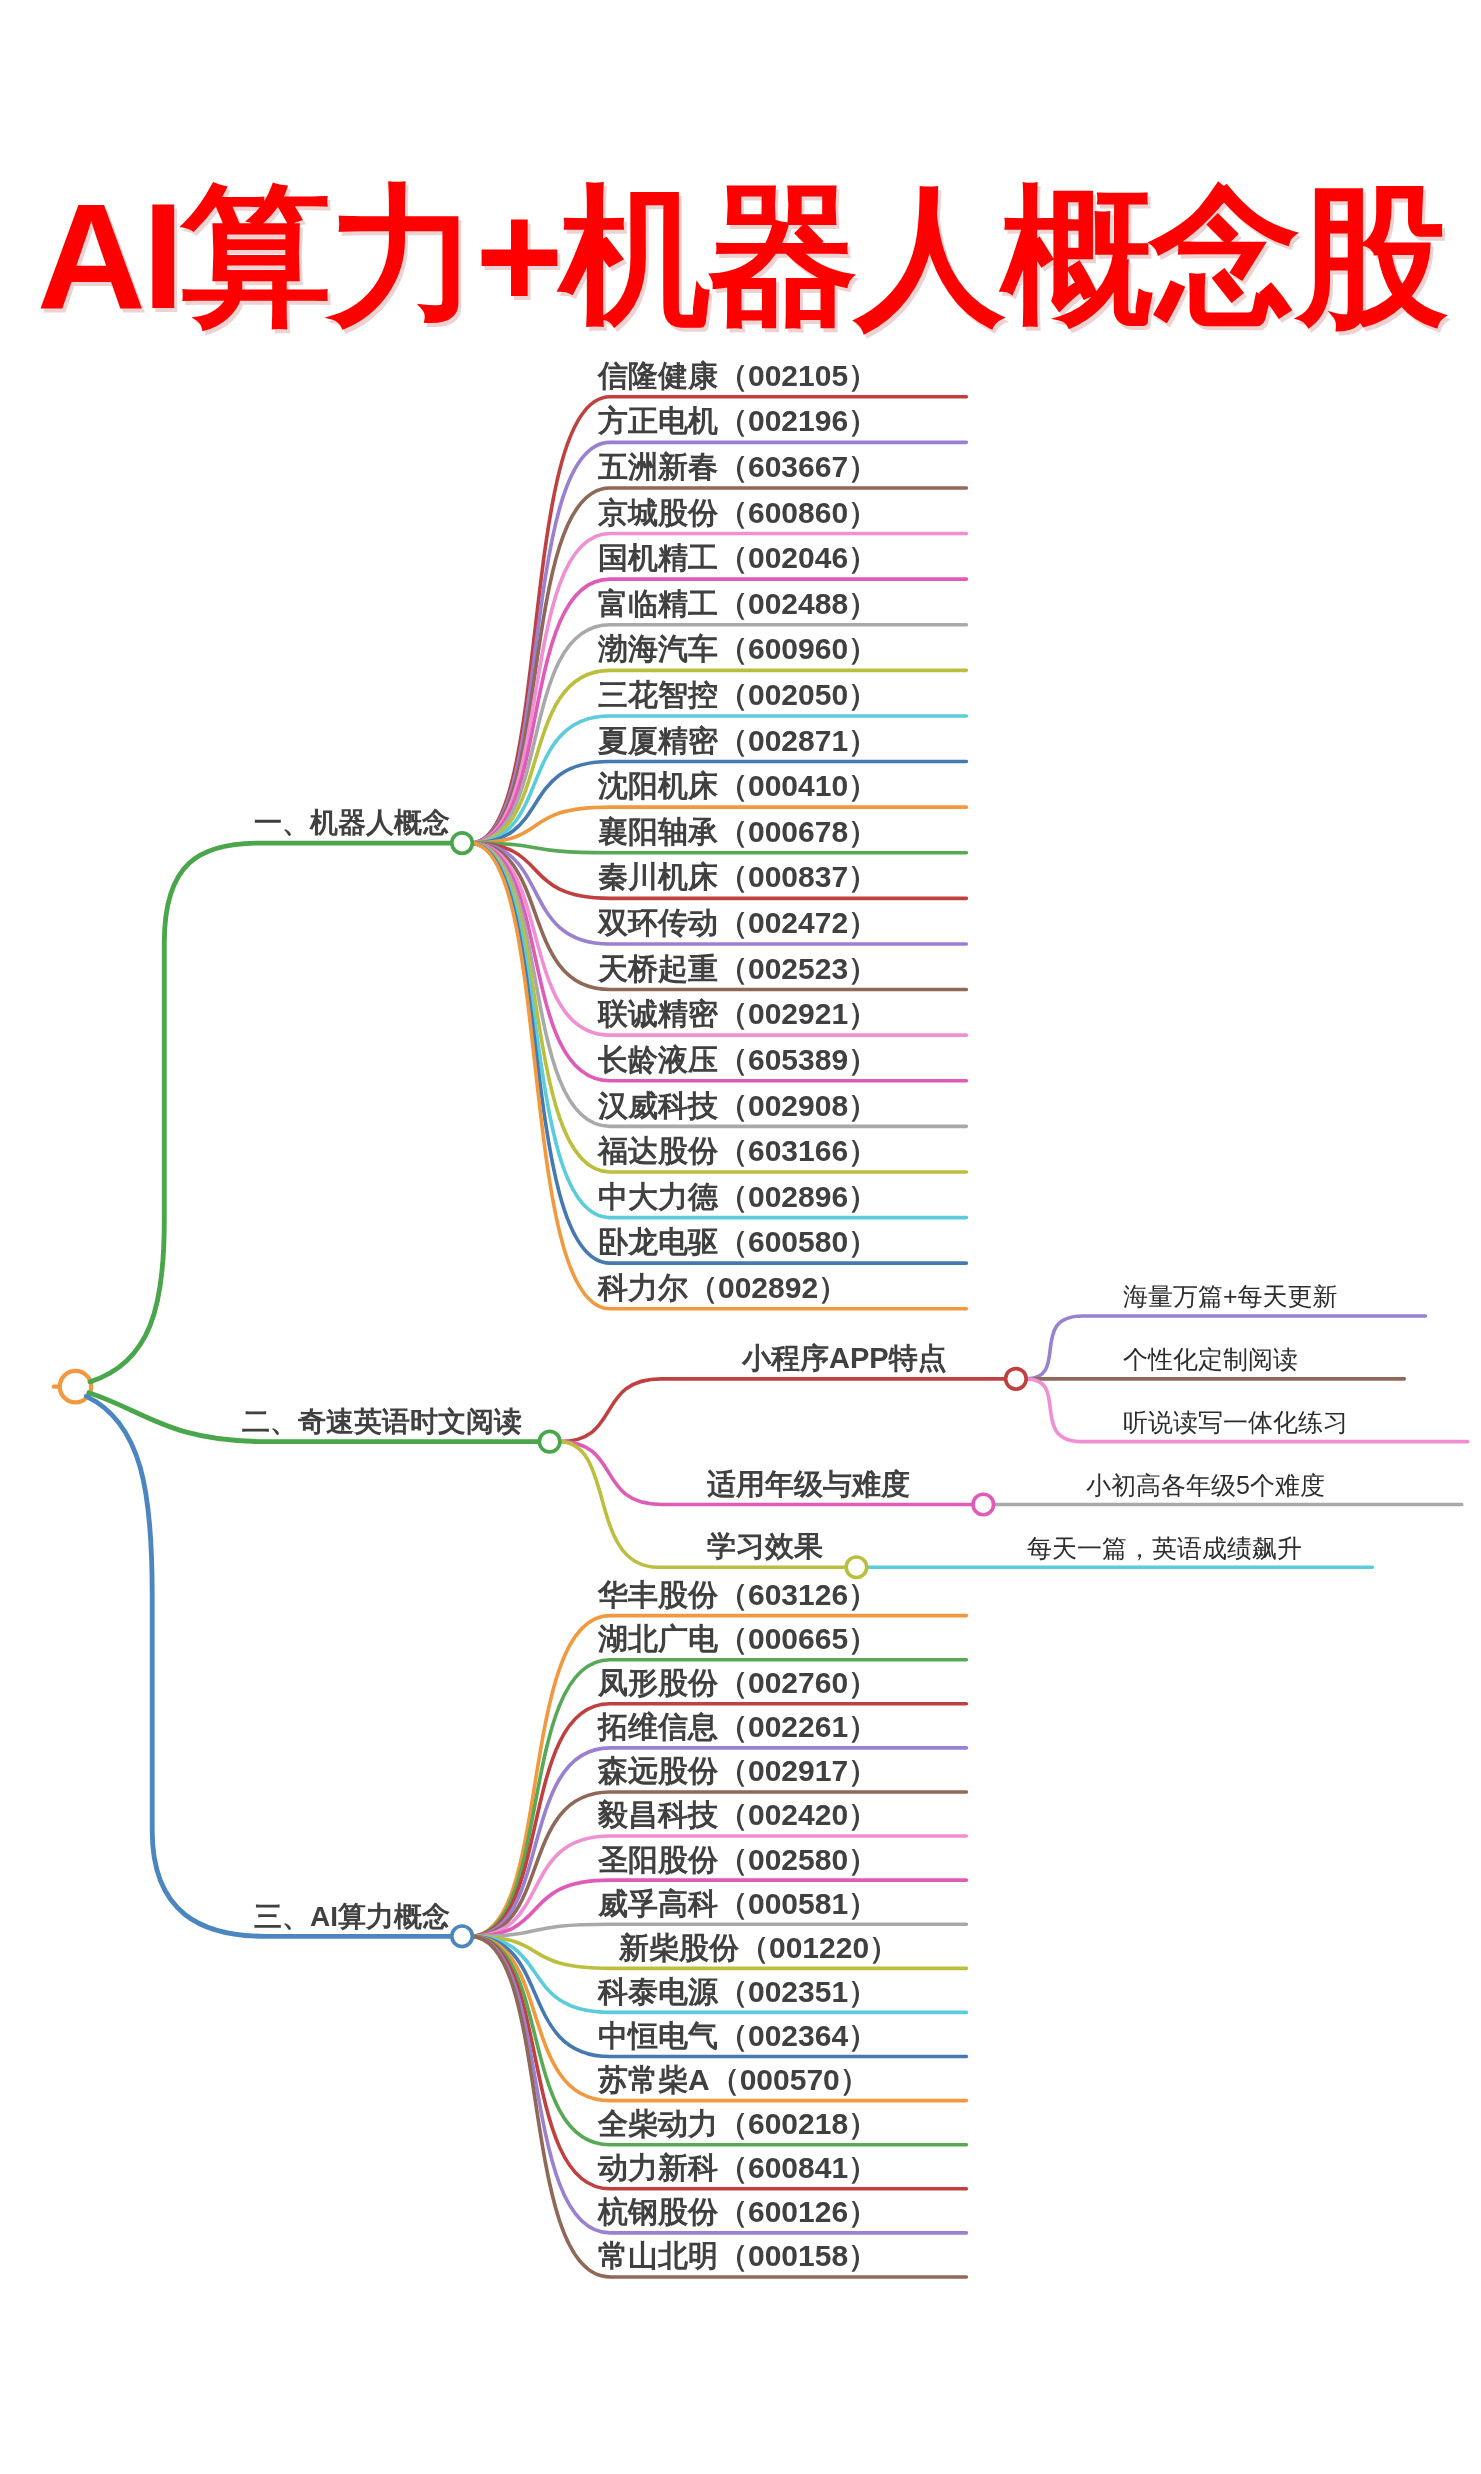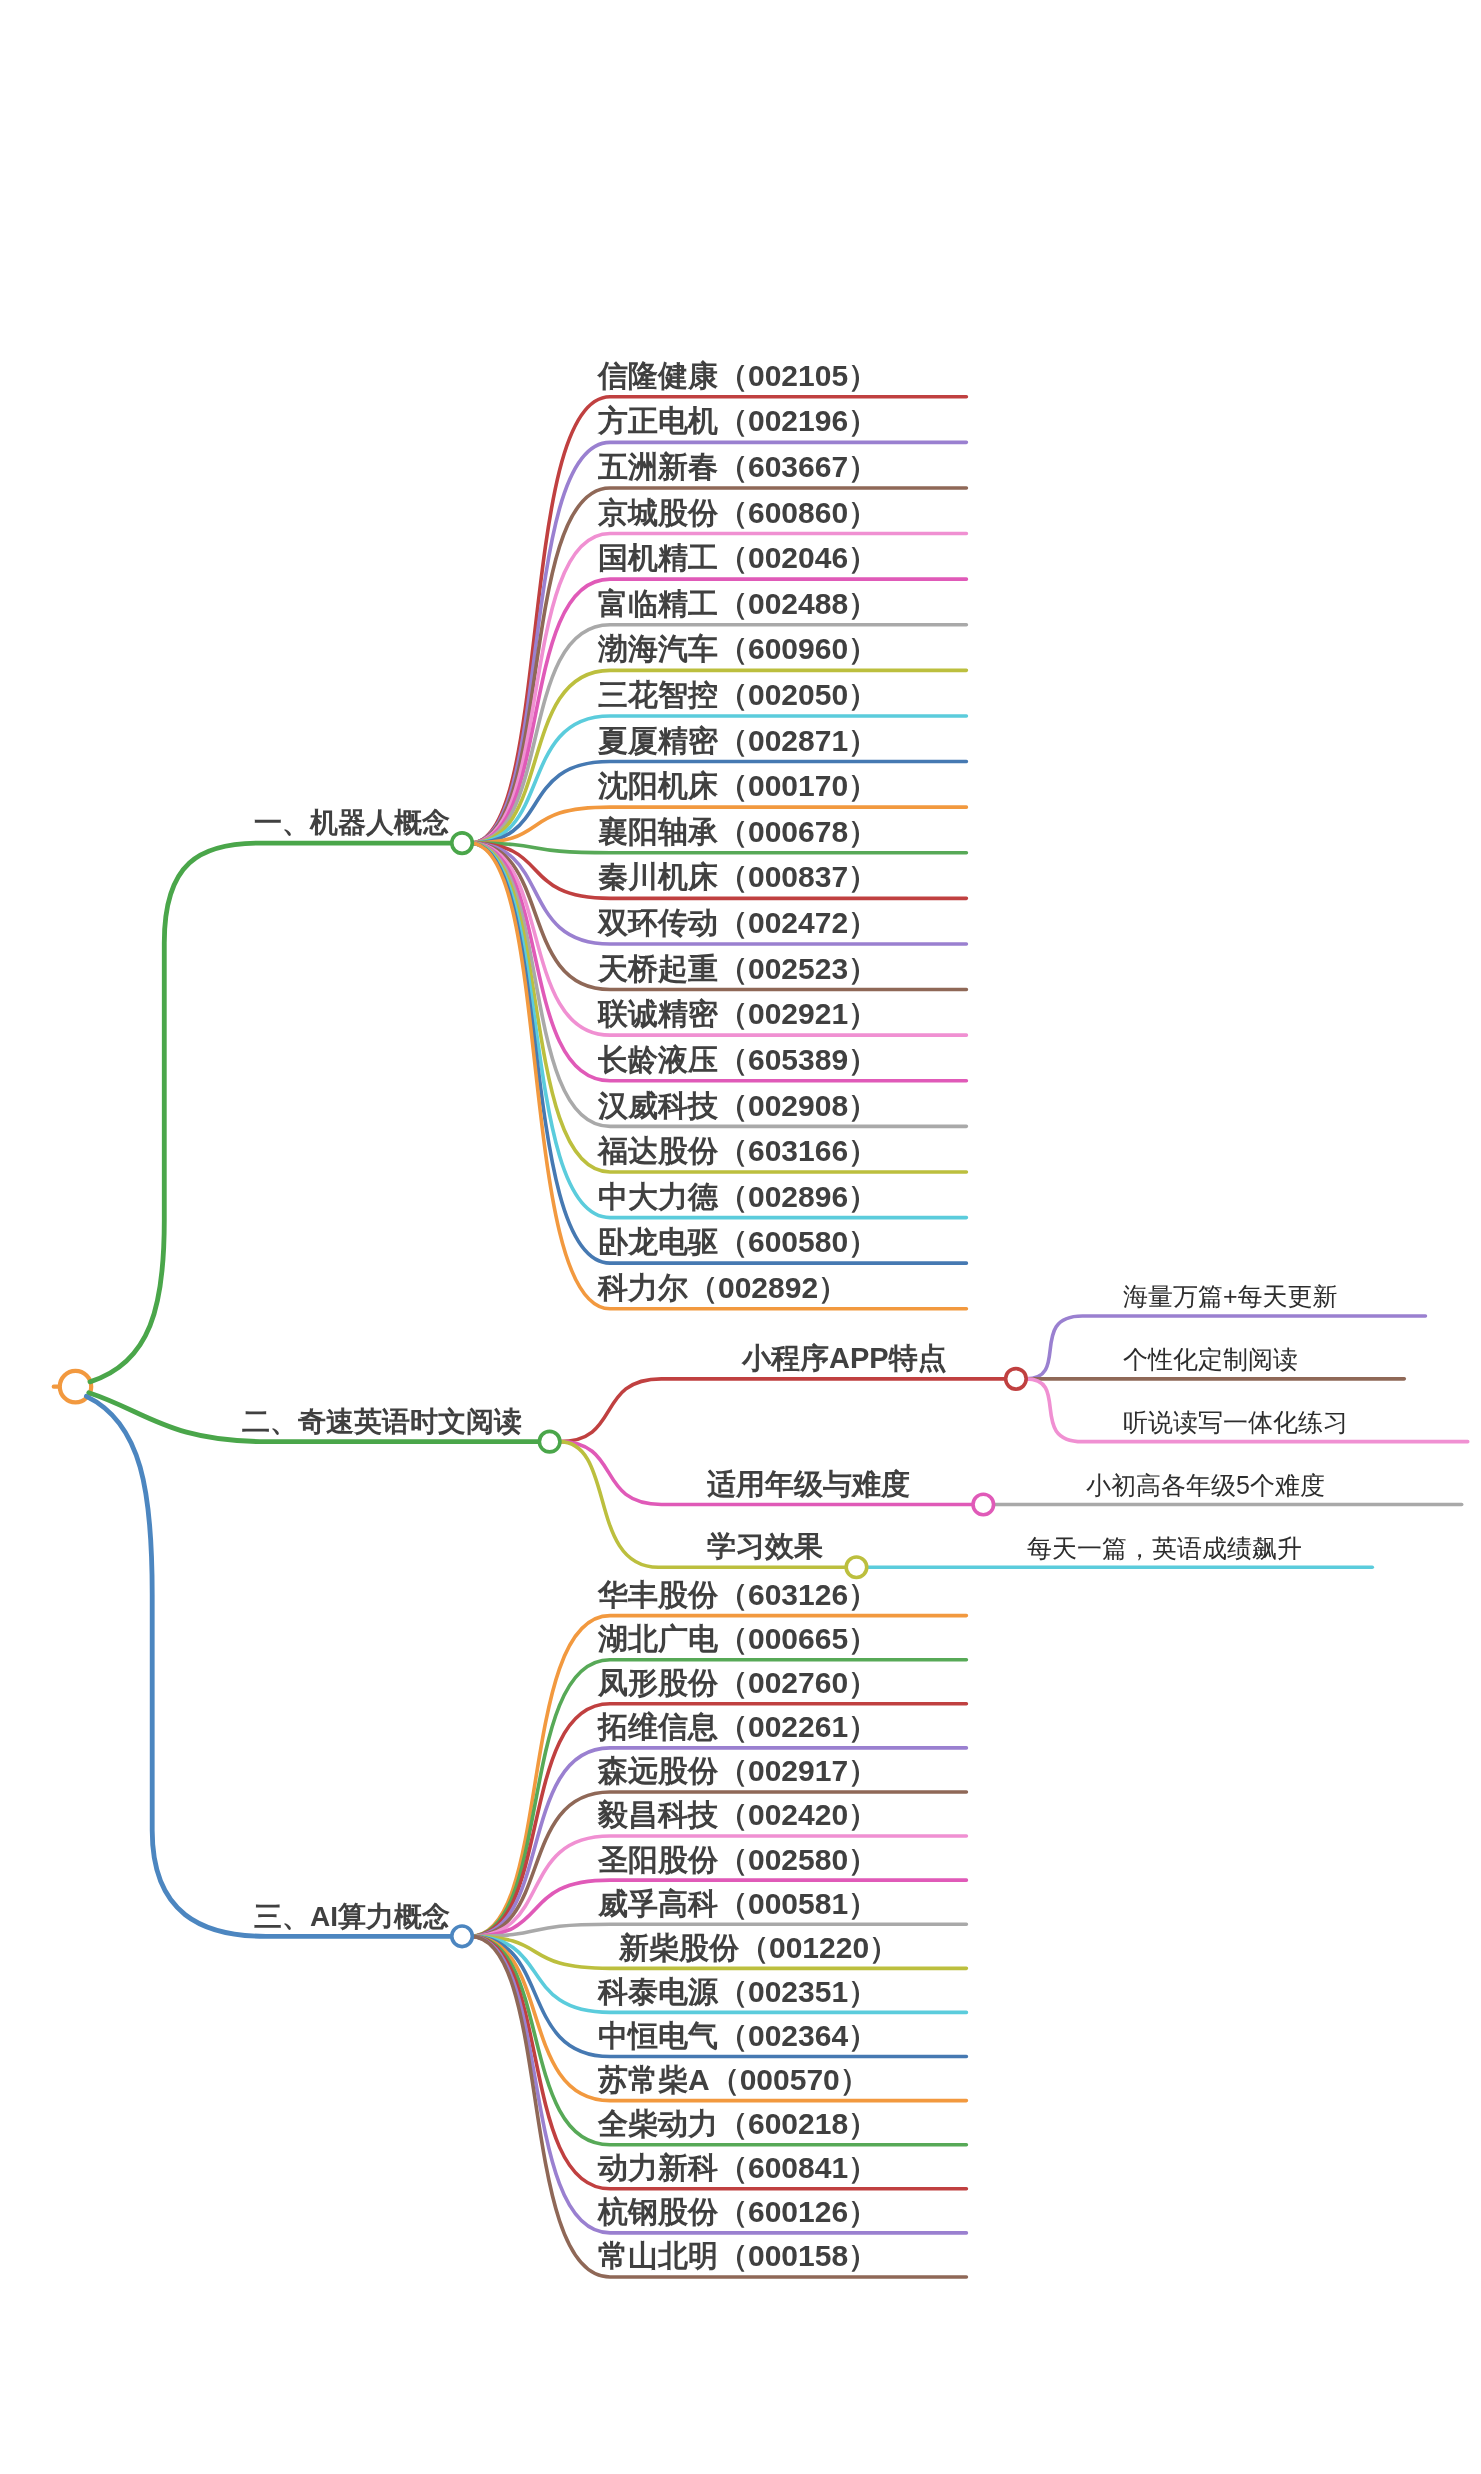--- a/index.html
+++ b/index.html
@@ -69,32 +69,33 @@
       <path d="M 779 3205 C 915 3205, 856 3258, 1010 3258 L 1600 3258" fill="none" stroke="#bcbf3e" stroke-width="6" stroke-linecap="round" stroke-linejoin="round"></path>
       <path d="M 779 3205 C 915 3205, 856 3331, 1010 3331 L 1600 3331" fill="none" stroke="#5bccdc" stroke-width="6" stroke-linecap="round" stroke-linejoin="round"></path>
       <path d="M 779 3205 C 915 3205, 856 3404, 1010 3404 L 1600 3404" fill="none" stroke="#4679b2" stroke-width="6" stroke-linecap="round" stroke-linejoin="round"></path>
       <path d="M 779 3205 C 915 3205, 856 3477, 1010 3477 L 1600 3477" fill="none" stroke="#f2993f" stroke-width="6" stroke-linecap="round" stroke-linejoin="round"></path>
       <path d="M 779 3205 C 915 3205, 856 3550, 1010 3550 L 1600 3550" fill="none" stroke="#57a957" stroke-width="6" stroke-linecap="round" stroke-linejoin="round"></path>
       <path d="M 779 3205 C 915 3205, 856 3623, 1010 3623 L 1600 3623" fill="none" stroke="#c04040" stroke-width="6" stroke-linecap="round" stroke-linejoin="round"></path>
       <path d="M 779 3205 C 915 3205, 856 3696, 1010 3696 L 1600 3696" fill="none" stroke="#9a80d0" stroke-width="6" stroke-linecap="round" stroke-linejoin="round"></path>
       <path d="M 779 3205 C 915 3205, 856 3769, 1010 3769 L 1600 3769" fill="none" stroke="#8f6857" stroke-width="6" stroke-linecap="round" stroke-linejoin="round"></path>
       <circle cx="765" cy="3205" r="17" fill="#ffffff" stroke="#4c86c0" stroke-width="6"></circle>
     </svg>
+  <div class="t title">AI算力+机器人概念股</div>
   <div id="nodes">
       <div class="t branch-label" style="left: 254px; top: 804px;">一、机器人概念</div>
       <div class="t item" style="left: 598px; top: 355px;">信隆健康（002105）</div>
       <div class="t item" style="left: 598px; top: 400px;">方正电机（002196）</div>
       <div class="t item" style="left: 598px; top: 446px;">五洲新春（603667）</div>
       <div class="t item" style="left: 598px; top: 492px;">京城股份（600860）</div>
       <div class="t item" style="left: 598px; top: 537px;">国机精工（002046）</div>
       <div class="t item" style="left: 598px; top: 583px;">富临精工（002488）</div>
       <div class="t item" style="left: 598px; top: 628px;">渤海汽车（600960）</div>
       <div class="t item" style="left: 598px; top: 674px;">三花智控（002050）</div>
       <div class="t item" style="left: 598px; top: 720px;">夏厦精密（002871）</div>
-      <div class="t item" style="left: 598px; top: 765px;">沈阳机床（000170）</div>
+      <div class="t item" style="left: 598px; top: 765px;">沈阳机床（000410）</div>
       <div class="t item" style="left: 598px; top: 811px;">襄阳轴承（000678）</div>
       <div class="t item" style="left: 598px; top: 856px;">秦川机床（000837）</div>
       <div class="t item" style="left: 598px; top: 902px;">双环传动（002472）</div>
       <div class="t item" style="left: 598px; top: 948px;">天桥起重（002523）</div>
       <div class="t item" style="left: 598px; top: 993px;">联诚精密（002921）</div>
       <div class="t item" style="left: 598px; top: 1039px;">长龄液压（605389）</div>
       <div class="t item" style="left: 598px; top: 1085px;">汉威科技（002908）</div>
       <div class="t item" style="left: 598px; top: 1130px;">福达股份（603166）</div>
       <div class="t item" style="left: 598px; top: 1176px;">中大力德（002896）</div>
       <div class="t item" style="left: 598px; top: 1221px;">卧龙电驱（600580）</div>

